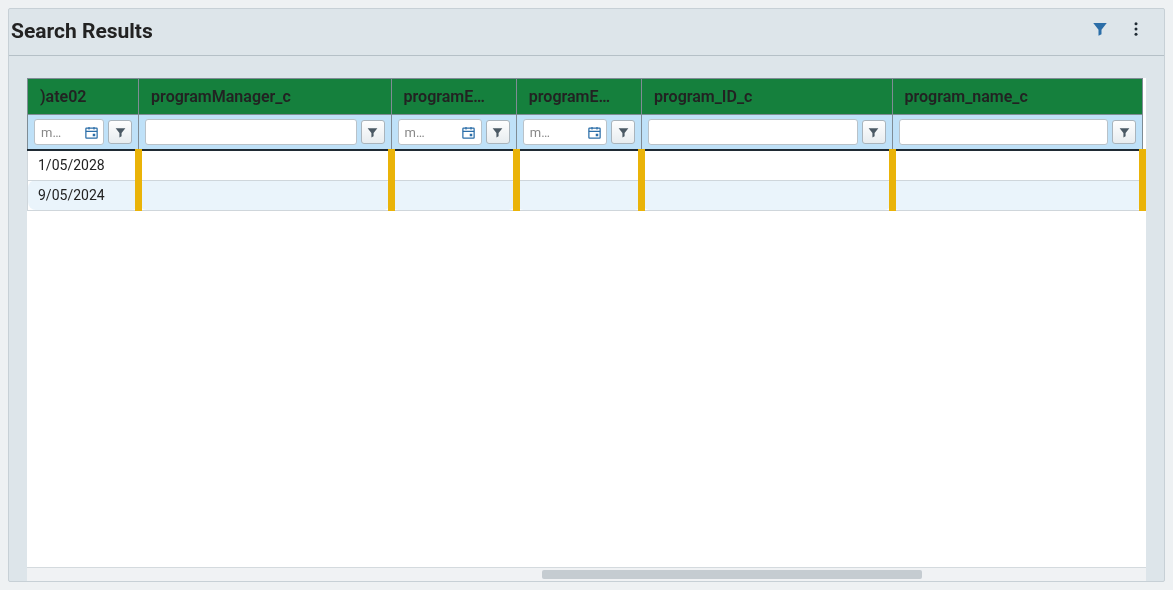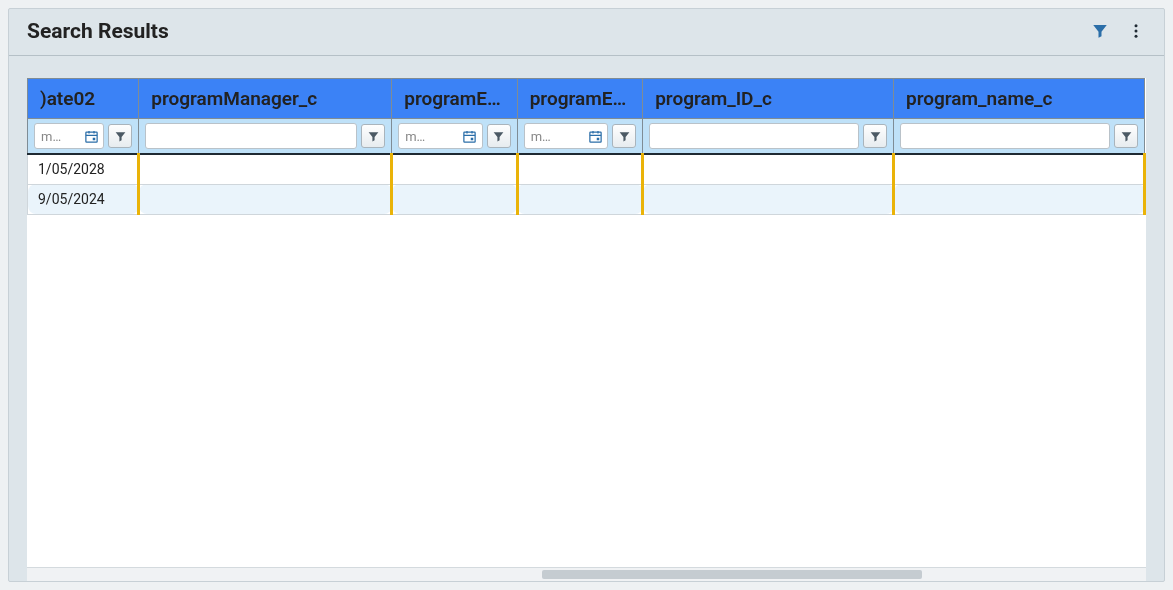--- a/index.html
+++ b/index.html
@@ -20,22 +20,22 @@
       background: #dde5ea;
       border: 1px solid #c7d0d6;
       border-radius: 2px;
       width: 100%;
       height: 100%;
       display: flex;
       flex-direction: column;
     }
     .panel-header {
       display: flex;
-      align-items: center;
-      padding: 10px 18px 12px 18px;
+      align-items: flex-start;
+      padding: 10px 18px 12px 2px;
       border-bottom: 1px solid #b5c0c7;
     }
     .panel-title {
       font-size: 21px;
       font-weight: 700;
       color: #222;
       flex: 1;
     }
     .panel-actions {
       display: flex;
@@ -79,26 +79,26 @@
       table-layout: fixed;
     }
     .col-date02 { width: 110px; }
     .col-pm { width: 250px; }
     .col-pe { width: 124px; }
     .col-ps { width: 124px; }
     .col-pid { width: 248px; }
     .col-pname { width: 248px; }
 
     .header-row th {
-      background: #3b82f6;
+      background: #15803d;
       border: 1px solid #7f8c95;
       border-bottom: 1px solid #7f8c95;
       text-align: left;
       font-weight: 600;
-      font-size: 19px;
+      font-size: 16px;
       color: #222;
       padding: 8px 12px;
       white-space: nowrap;
       overflow: hidden;
       text-overflow: ellipsis;
       position: relative;
       margin-top: 16px;
     }
     .filter-row td {
       background: #bfe1f8;
@@ -154,21 +154,21 @@
       background: linear-gradient(#fefefe,#e7ecef);
       display: inline-flex;
       align-items: center;
       justify-content: center;
       cursor: pointer;
       flex-shrink: 0;
       color: #4b5964;
     }
     .cal-btn { border: none; background: transparent; width: 20px; }
     .data-row td {
-      border-right: 3px solid #eab308;
+      border-right: 7px solid #eab308;
       border-bottom: 1px solid #cfd6db;
       padding: 6px 10px;
       font-size: 14px;
       color: #222;
       background: #fff;
       height: 30px;
       border-radius: 8px;
     }
     .data-row.alt td {
       background: #eaf4fb;

